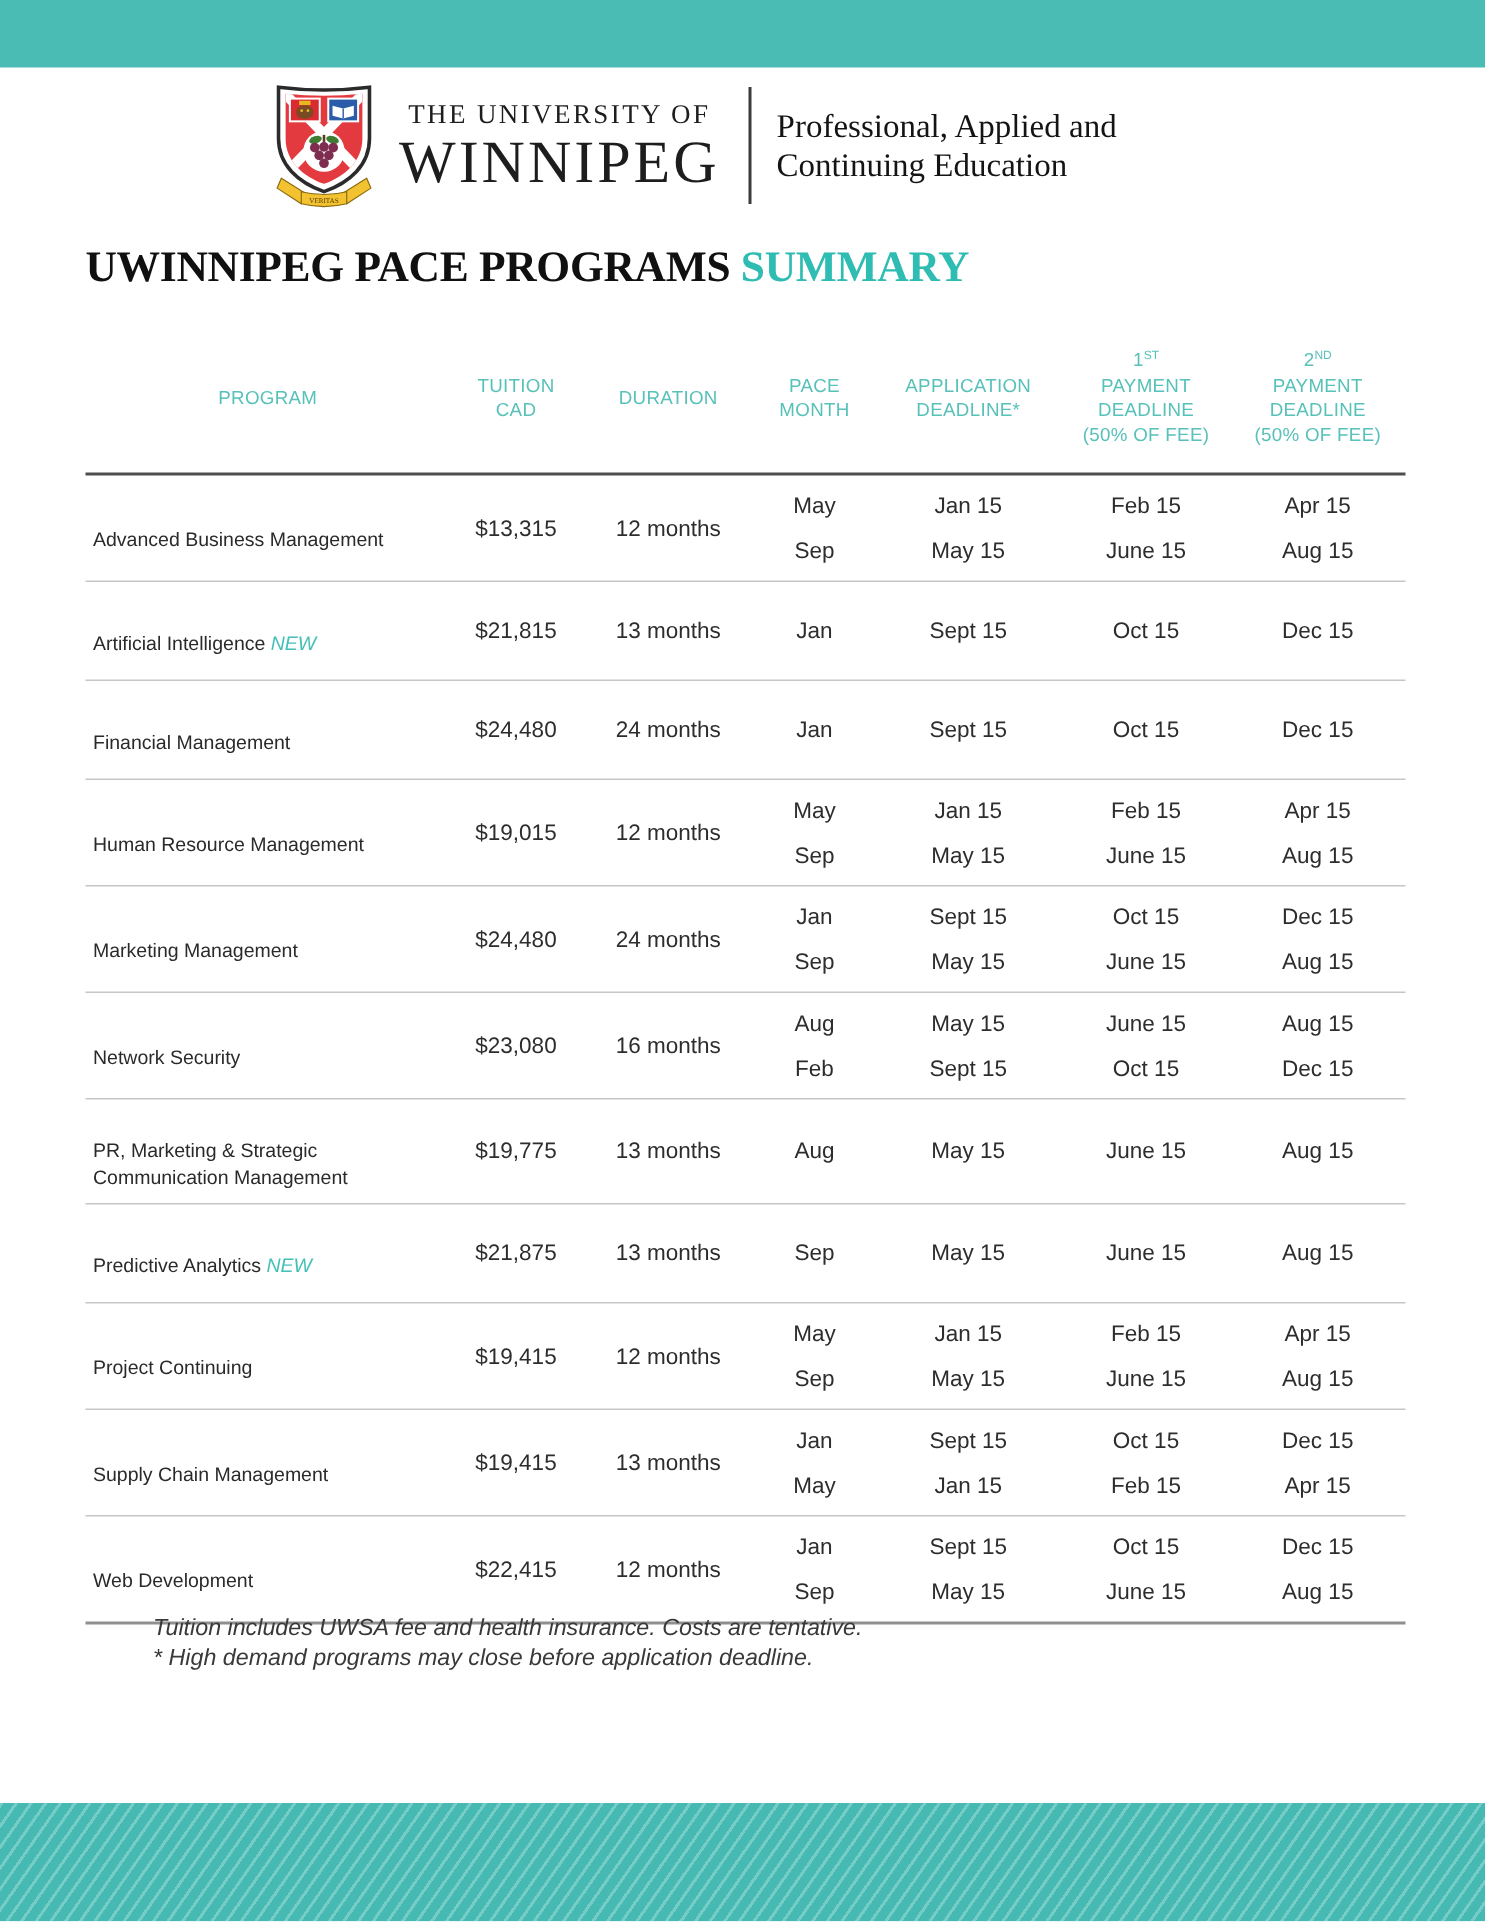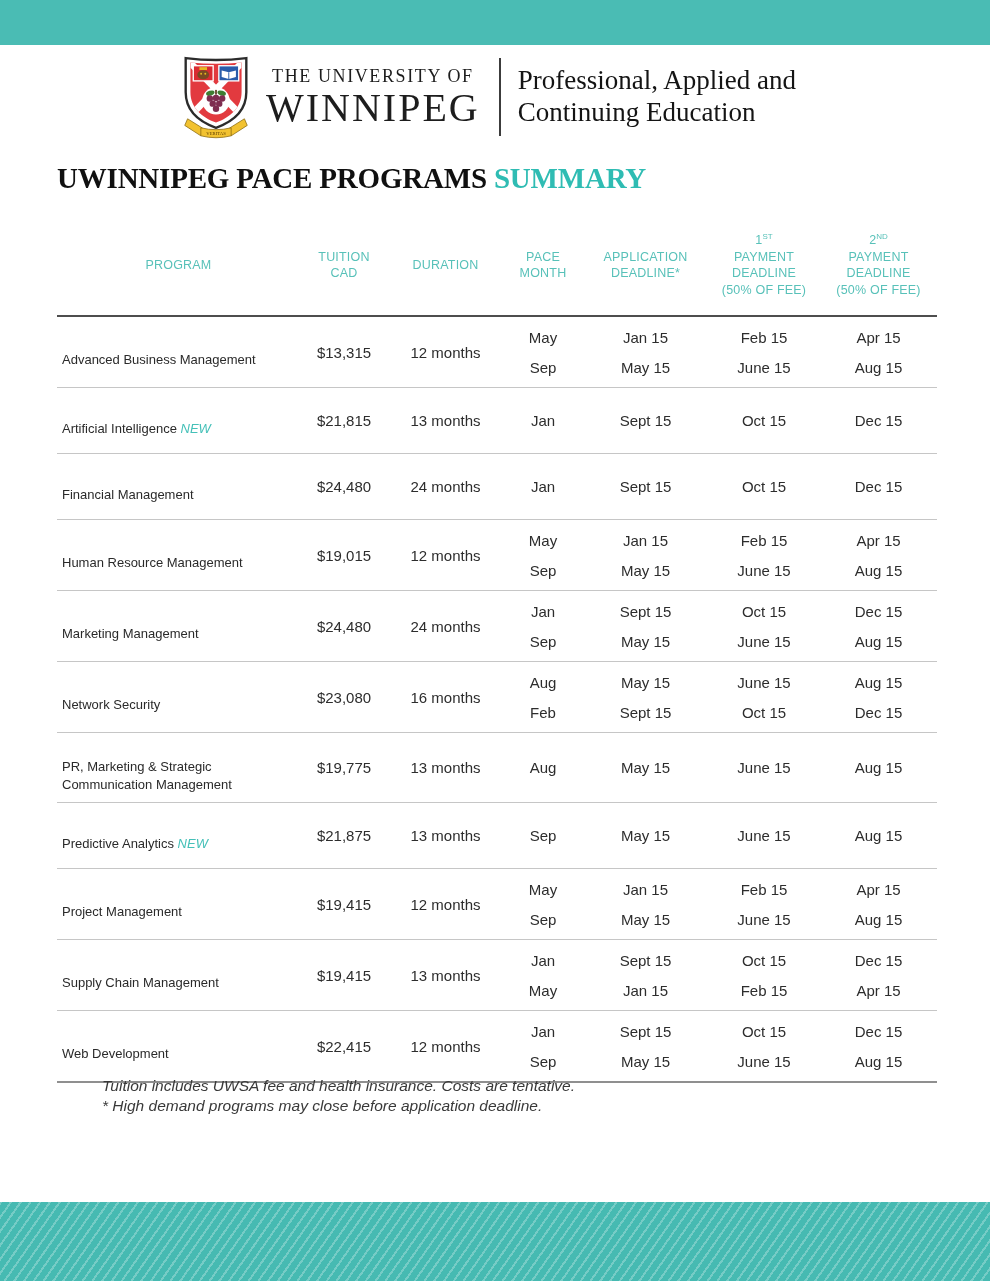--- a/index.html
+++ b/index.html
@@ -9,21 +9,21 @@
   
   .topbar{position:absolute;top:0;left:0;width:990px;height:45px;background:#4abcb4;}
 
   
   .brand-row{position:absolute;top:52px;left:180px;display:flex;align-items:center;}
   .crest{width:72px;height:90px;display:block;}
   .wordmark{margin-left:14px;text-align:center;color:#1d1d1d;font-family:"Liberation Serif",serif;}
   .wordmark-top{font-size:18px;letter-spacing:1.6px;white-space:nowrap;}
   .wordmark-main{font-size:40px;letter-spacing:2px;line-height:1.02;margin-top:1px;white-space:nowrap;}
   .brand-divider{width:2px;height:78px;background:#3c3c3c;margin:0 17px 0 19px;}
-  .division{font-family:"Liberation Serif",serif;font-size:27px;line-height:1.17;color:#141414;}
+  .division{font-family:"Liberation Serif",serif;font-size:22px;line-height:1.17;color:#141414;}
 
   
   .page-title{position:absolute;top:162px;left:57px;font-family:"Liberation Serif",serif;
               font-weight:700;font-size:29px;letter-spacing:-0.2px;color:#101010;white-space:nowrap;}
   .page-title .teal-word{color:#2fbcb3;margin-left:7px;}
 
   
   .ptable{position:absolute;top:215px;left:57px;width:880px;}
   .grid7{display:grid;grid-template-columns:243px 88px 115px 80px 125px 112px 117px;}
   .thead{align-items:center;height:100px;border-bottom:2px solid #4e4e4e;color:#58c1b9;
@@ -295,21 +295,21 @@
             <div class="schedule-line">
       <div class="scell">Sep</div>
       <div class="scell">May 15</div>
       <div class="scell">June 15</div>
       <div class="scell">Aug 15</div>
     </div>
           </div>
     </div>
         <div class="trow grid7 double">
       <div class="cell cell-program">
-        <span><span>Project Management</span></span>
+        <span><span>Project Continuing</span></span>
       </div>
       <div class="cell cell-c">$19,415</div>
       <div class="cell cell-c">12 months</div>
       <div class="schedules">
             <div class="schedule-line">
       <div class="scell">May</div>
       <div class="scell">Jan 15</div>
       <div class="scell">Feb 15</div>
       <div class="scell">Apr 15</div>
     </div>

